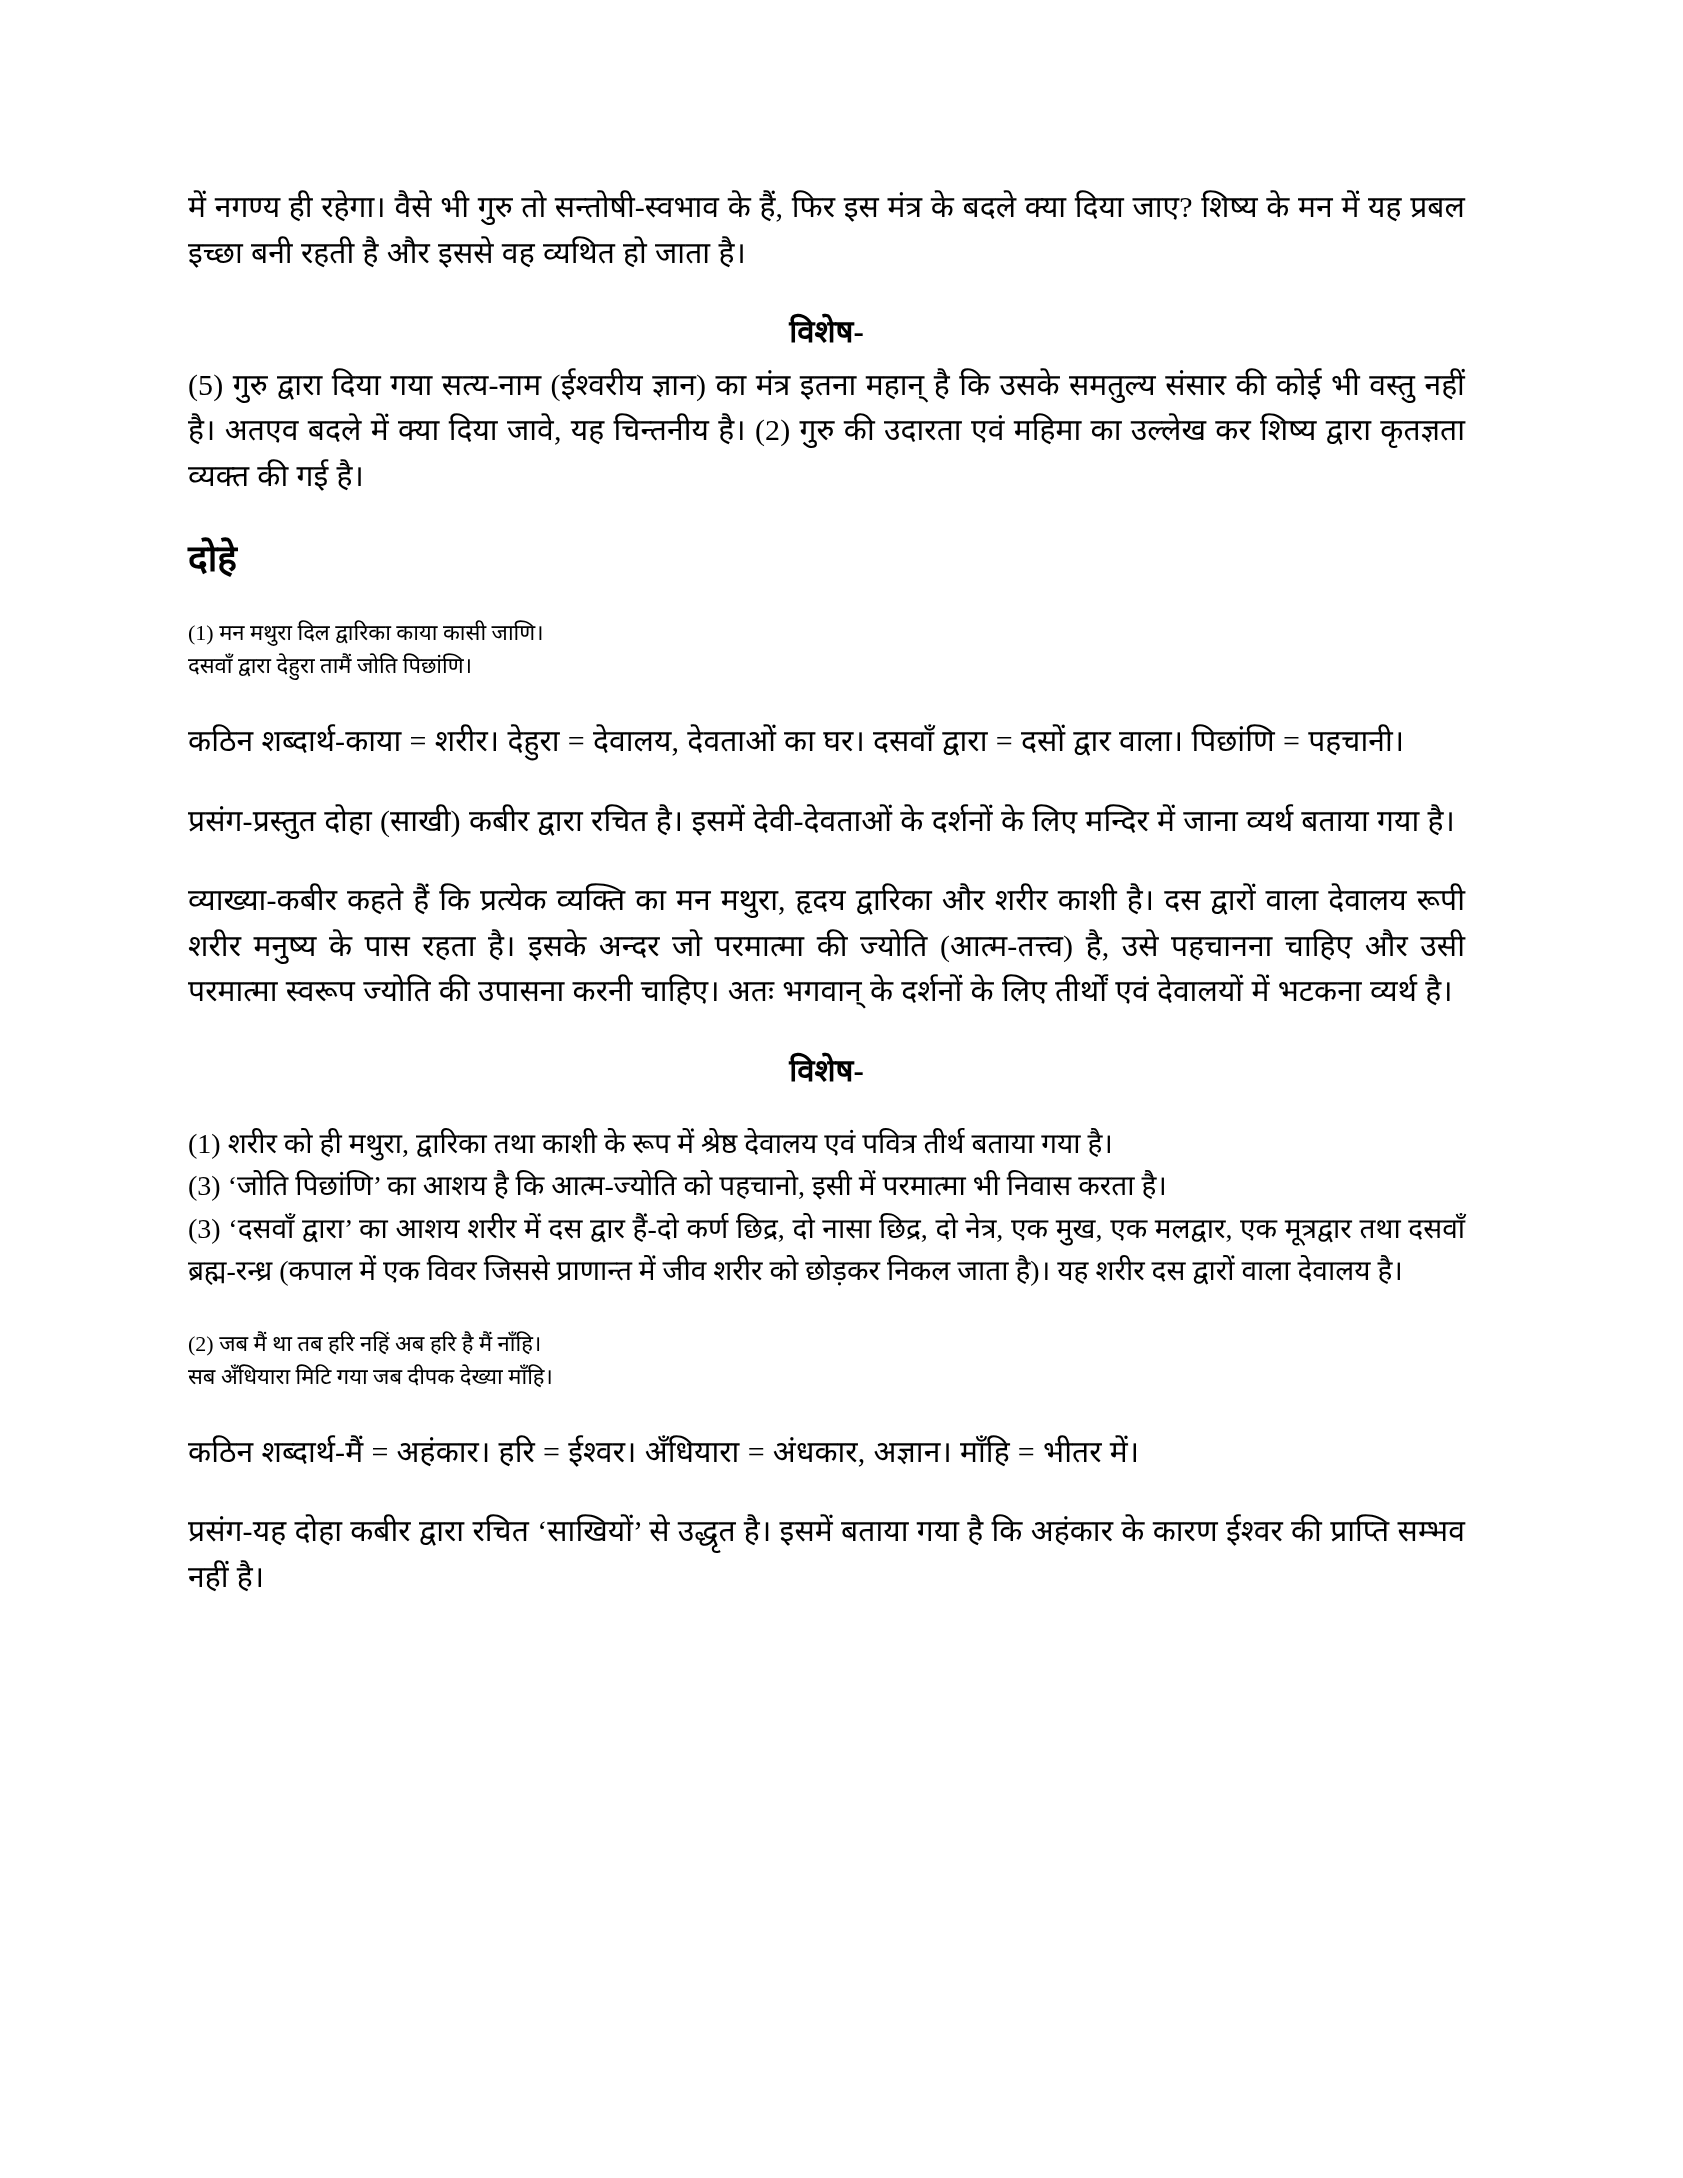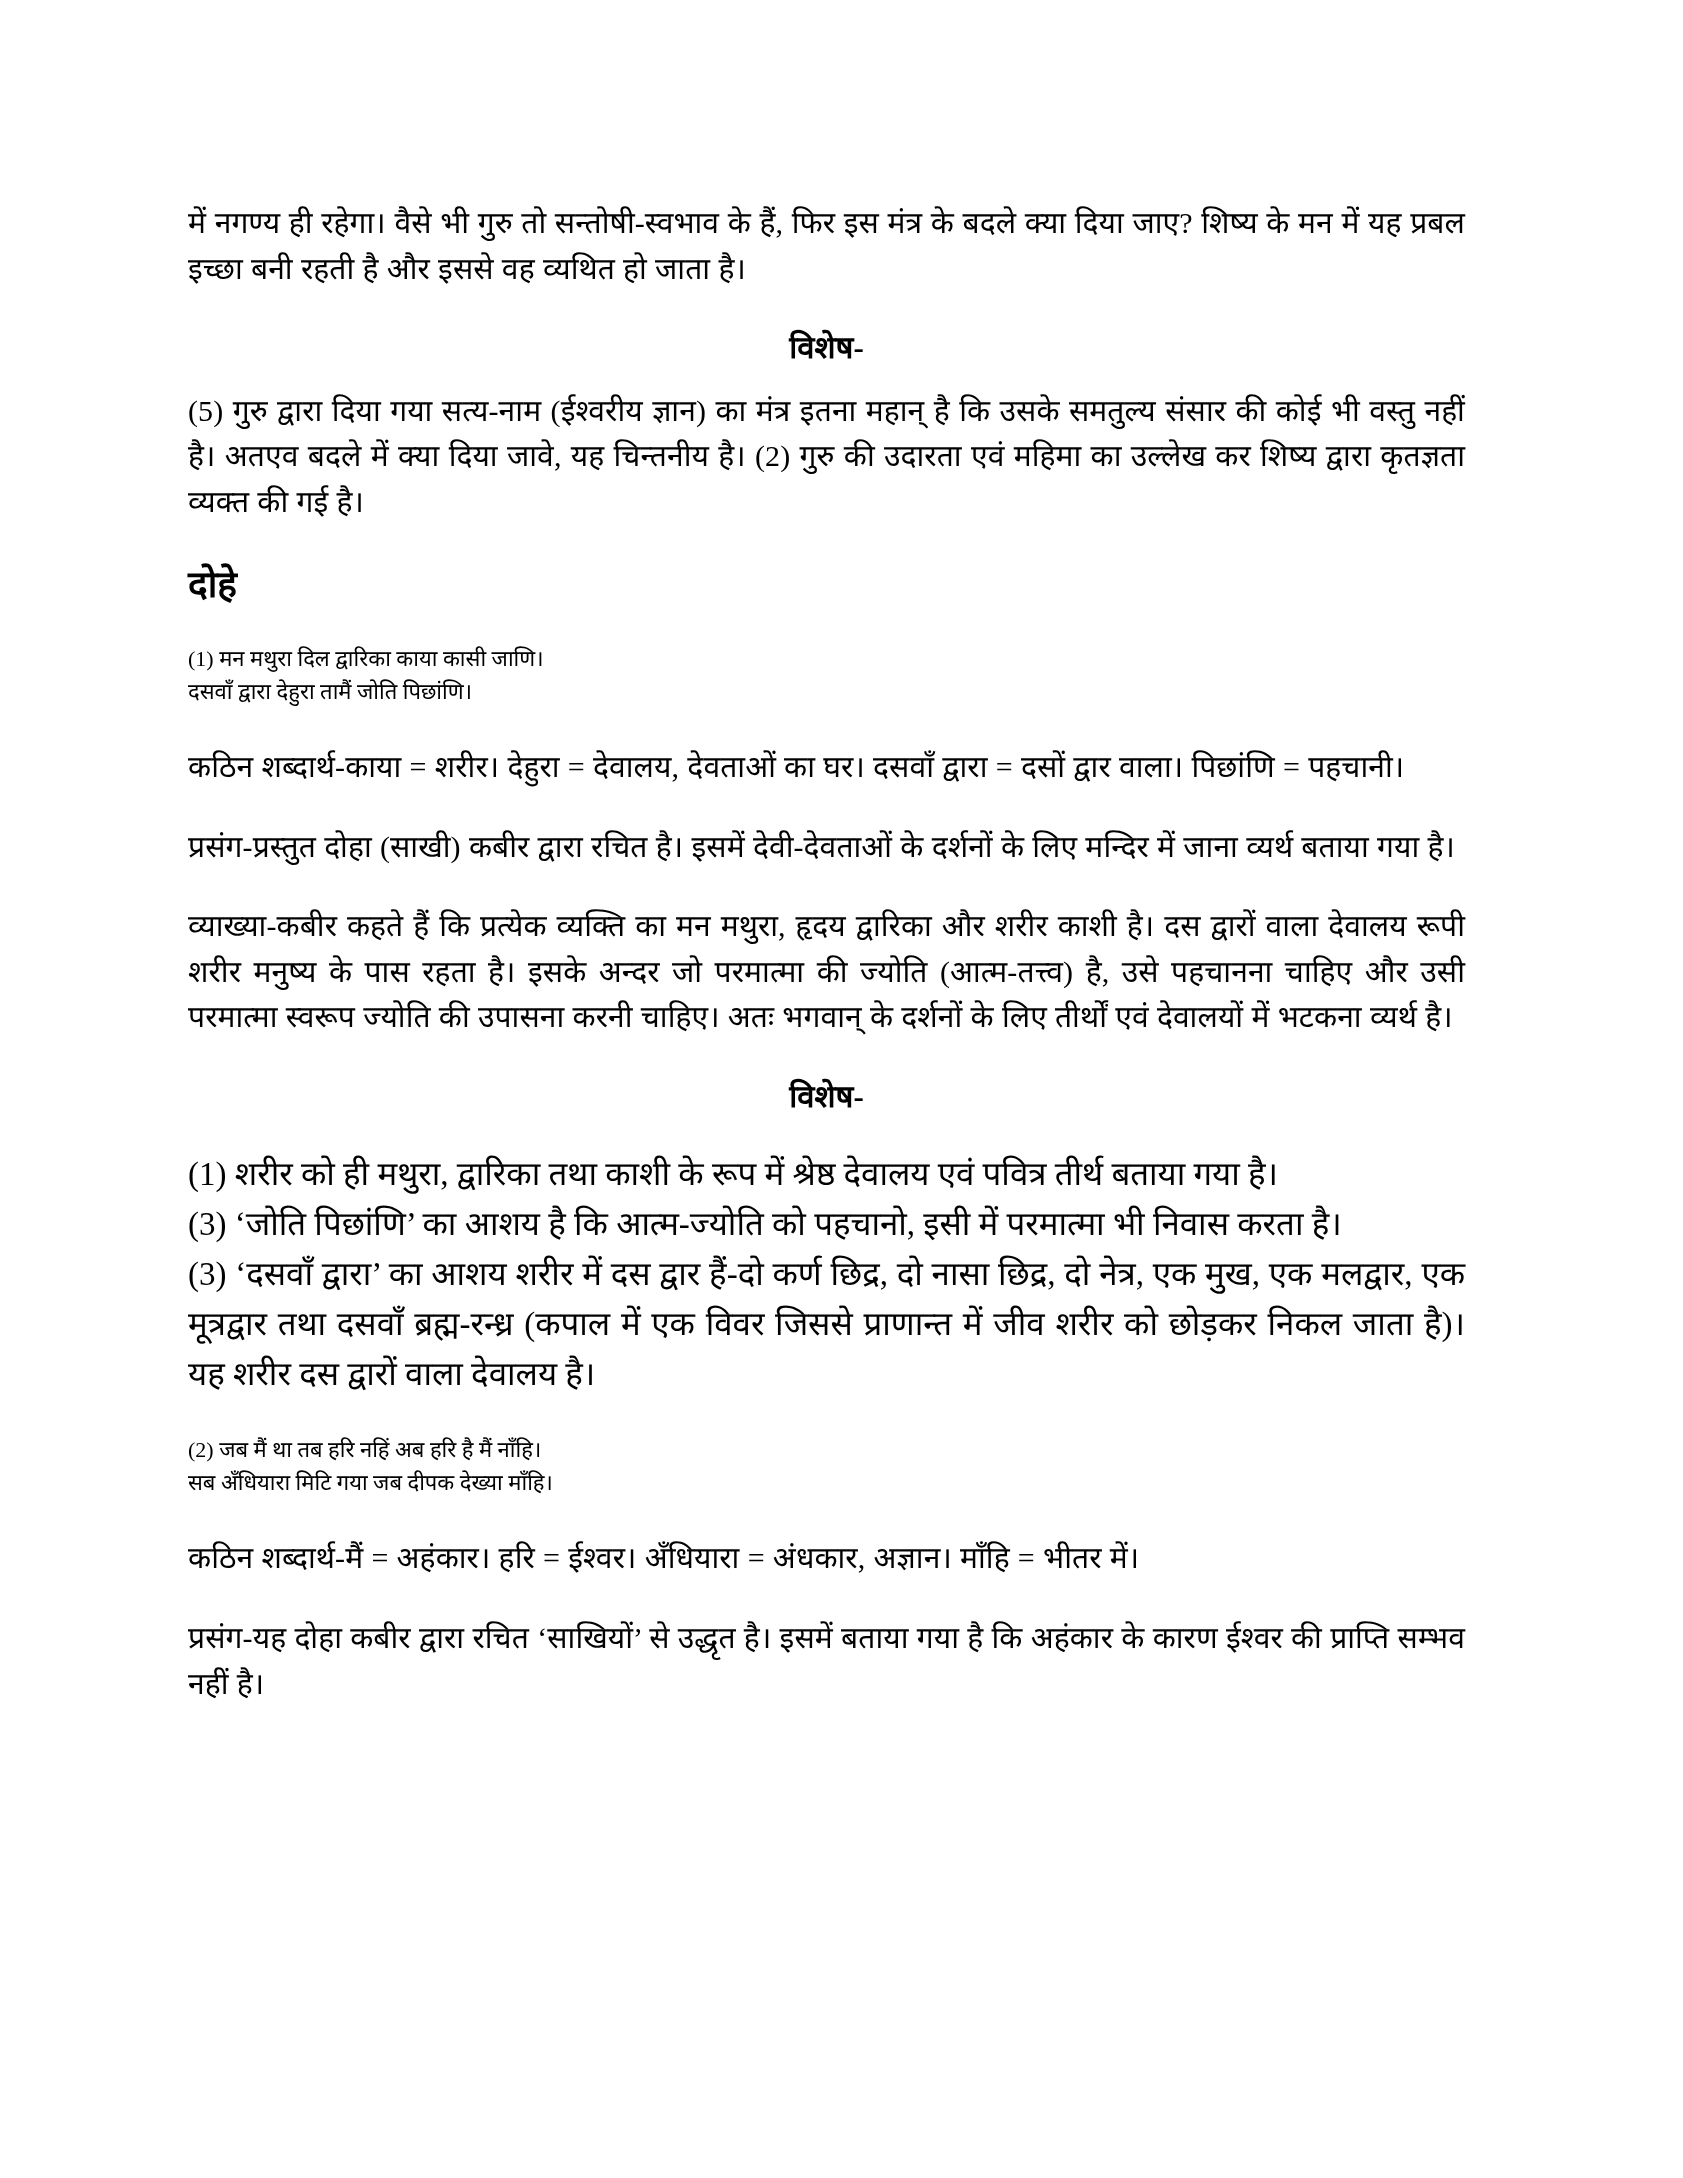--- a/index.html
+++ b/index.html
@@ -23,21 +23,21 @@
   }
   .content {
     position: absolute;
     left: 188px;
     top: 184px;
     width: 1277px;
   }
   .para {
     font-size: 30px;
     line-height: 1.52;
-    margin: 16px 0 34px 0;
+    margin: 0 0 34px 0;
     text-align: justify;
     text-justify: inter-word;
     word-spacing: 0.02em;
     letter-spacing: 0.1px;
   }
   .para.last-line-left {
     text-align: left;
   }
   .heading-small {
     font-size: 31px;
@@ -55,21 +55,21 @@
   .couplet {
     font-size: 22px;
     font-weight: normal;
     line-height: 1.5;
     margin: 0 0 36px 0;
   }
   .couplet div {
     white-space: nowrap;
   }
   .list-block {
-    font-size: 33px;
+    font-size: 28px;
     line-height: 1.52;
     margin: 0 0 34px 0;
   }
   .list-item {
     text-align: justify;
     text-justify: inter-word;
     margin: 0;
   }
   .list-item.short {
     text-align: left;

